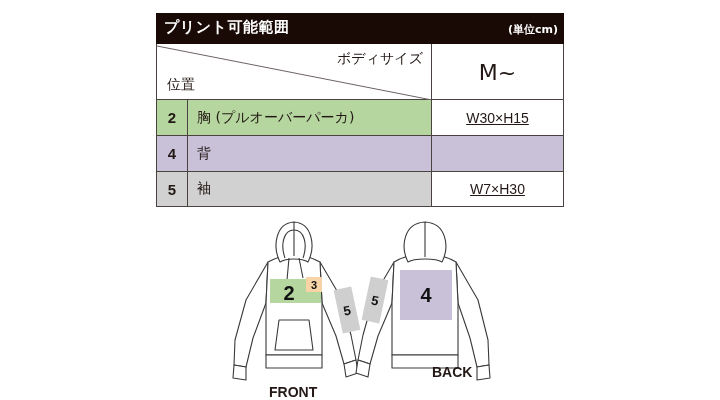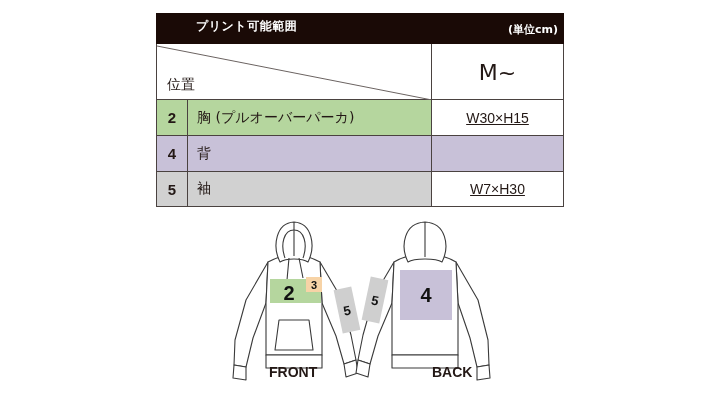--- a/index.html
+++ b/index.html
@@ -1,20 +1,20 @@
 <!DOCTYPE html>
 <html><head>
 <meta charset="utf-8">
 <style>
   html, body { margin:0; padding:0; background:#ffffff; }
   body { width:720px; height:400px; position:relative; overflow:hidden;
          font-family:"DejaVu Sans", "Liberation Sans", sans-serif; color:#231815; }
   .table { position:absolute; left:156px; top:13px; width:408px; height:194px; }
   .hdr { position:absolute; left:0; top:0; width:408px; height:31px; background:#1a0a06; color:#fff; }
-  .hdr-title { position:absolute; left:8px; top:5px; font-size:12px; font-weight:bold; letter-spacing:0.5px;margin-left:32px; }
+  .hdr-title { position:absolute; left:8px; top:5px; font-size:15px; font-weight:bold; letter-spacing:0.5px; }
   .hdr-unit { position:absolute; right:6px; top:9px; font-size:11px; font-weight:bold; }
   .grid { position:absolute; left:0; top:31px; width:408px; height:163px;
           border-left:1.5px solid #4a4240; border-right:1.5px solid #4a4240; border-bottom:1.5px solid #4a4240; box-sizing:border-box; }
   .headrow { position:absolute; left:0; top:0; width:100%; height:56px; border-bottom:1.5px solid #4a4240; box-sizing:border-box; }
   .diag-cell { position:absolute; left:0; top:0; width:275px; height:56px; border-right:1.5px solid #4a4240; box-sizing:border-box; overflow:hidden; }
   .diag-cell svg { position:absolute; left:0; top:0; }
   .body-size-label { position:absolute; right:8px; top:6px; font-size:14px; }
   .position-label { position:absolute; left:10px; top:32px; font-size:14px; }
   .size-cell { position:absolute; left:275px; top:0; width:131px; height:56px; display:flex; align-items:center; justify-content:center; font-size:22px; }
   .row { position:absolute; left:0; width:100%; height:36px; border-bottom:1.5px solid #4a4240; box-sizing:border-box; }
@@ -36,20 +36,21 @@
   <div class="hdr">
     <span class="hdr-title">プリント可能範囲</span>
     <span class="hdr-unit">(単位cm)</span>
   </div>
   <div class="grid">
     <div class="headrow">
       <div class="diag-cell">
         <svg width="275" height="56">
           <line x1="0" y1="2" x2="275" y2="56" stroke="#6b6361" stroke-width="1"></line>
         </svg>
+        <span class="body-size-label">ボディサイズ</span>
         <span class="position-label">位置</span>
       </div>
       <div class="size-cell">M~</div>
     </div>
     <div class="row" style="top:56px; background:#b5d69e;">
       <div class="num">2</div>
       <div class="name">胸 (プルオーバーパーカ)</div>
       <div class="val">W30×H15</div>
     </div>
     <div class="row" style="top:92px; background:#c8c1d8;">
@@ -109,14 +110,14 @@
     <line x1="425" y1="222" x2="425" y2="257"></line>
   </g>
   <rect x="400" y="270" width="52" height="50" fill="#c8c1d8"></rect>
   <text class="zone-label" x="426" y="302" font-size="20" text-anchor="middle">4</text>
   <g transform="translate(375,300) rotate(12)">
     <rect x="-9" y="-22" width="18" height="44" fill="#cfcfcf"></rect>
     <text class="zone-label" x="0" y="5" font-size="13" text-anchor="middle">5</text>
   </g>
 </svg>
 
-<div class="caption" style="left:269px; top:364px;">FRONT</div>
+<div class="caption" style="left:269px; top:384px;">FRONT</div>
 <div class="caption" style="left:404px; top:364px;padding-left:28px;">BACK</div>
 
 </body></html>

